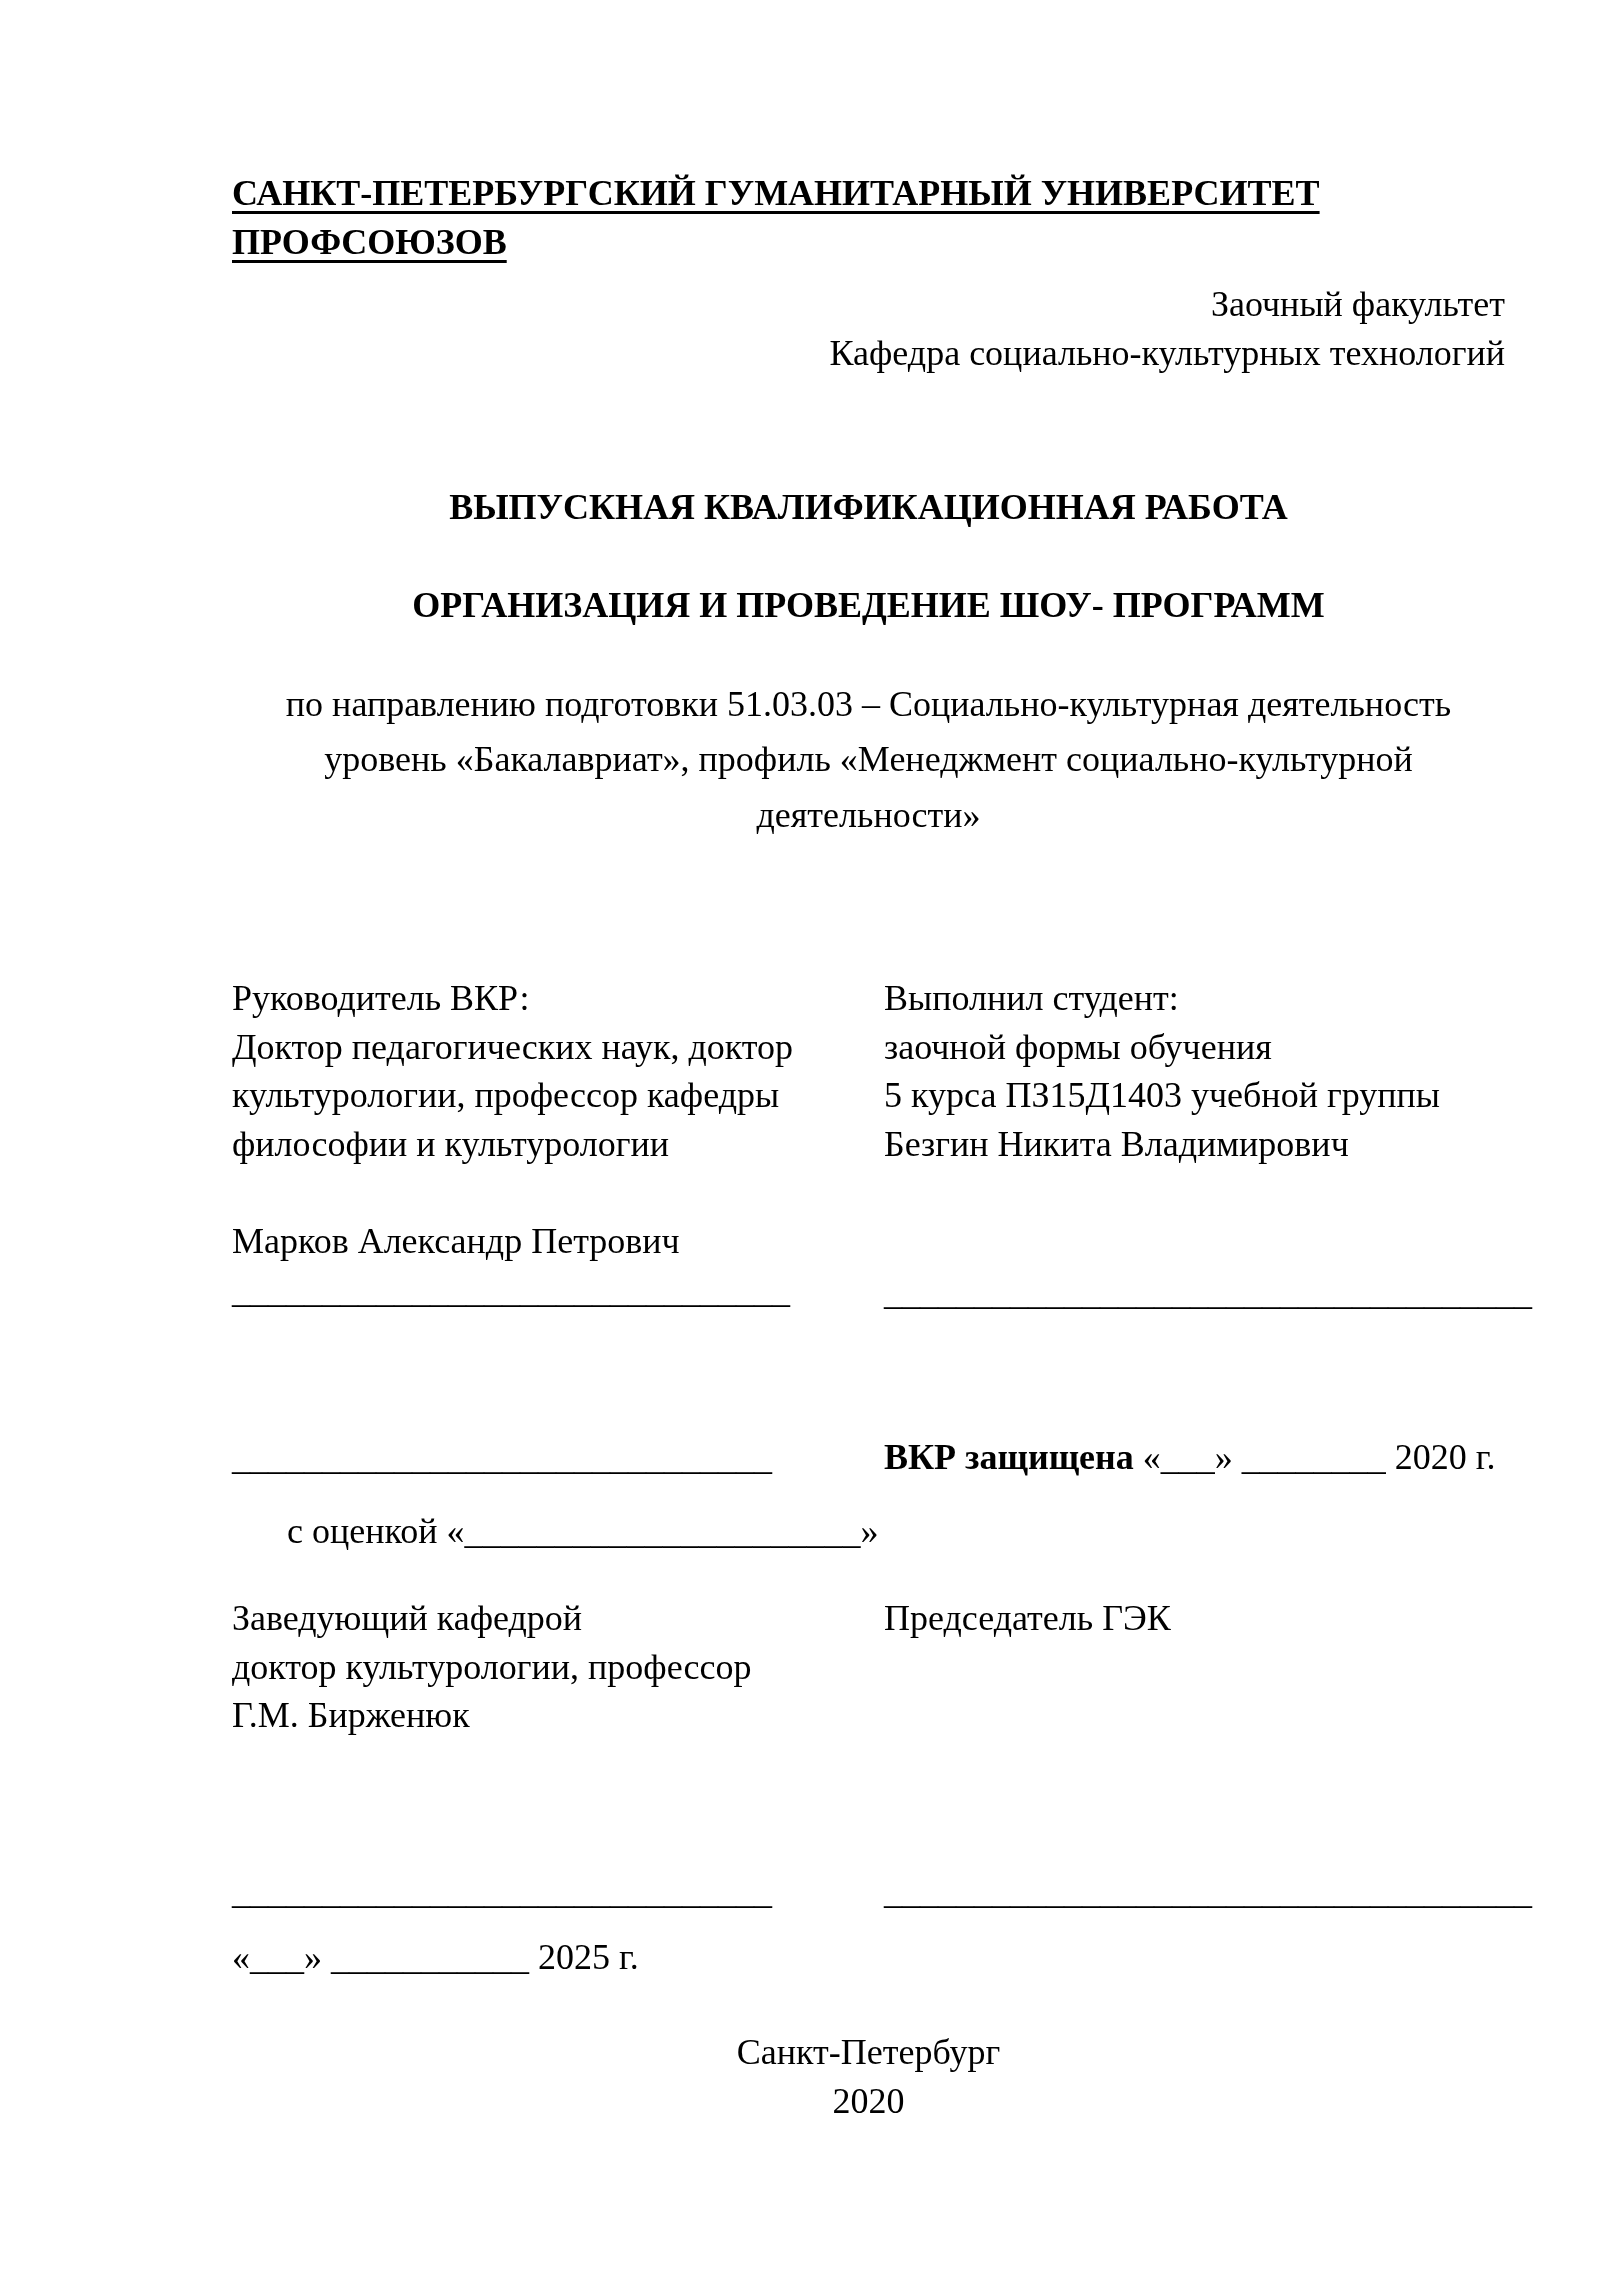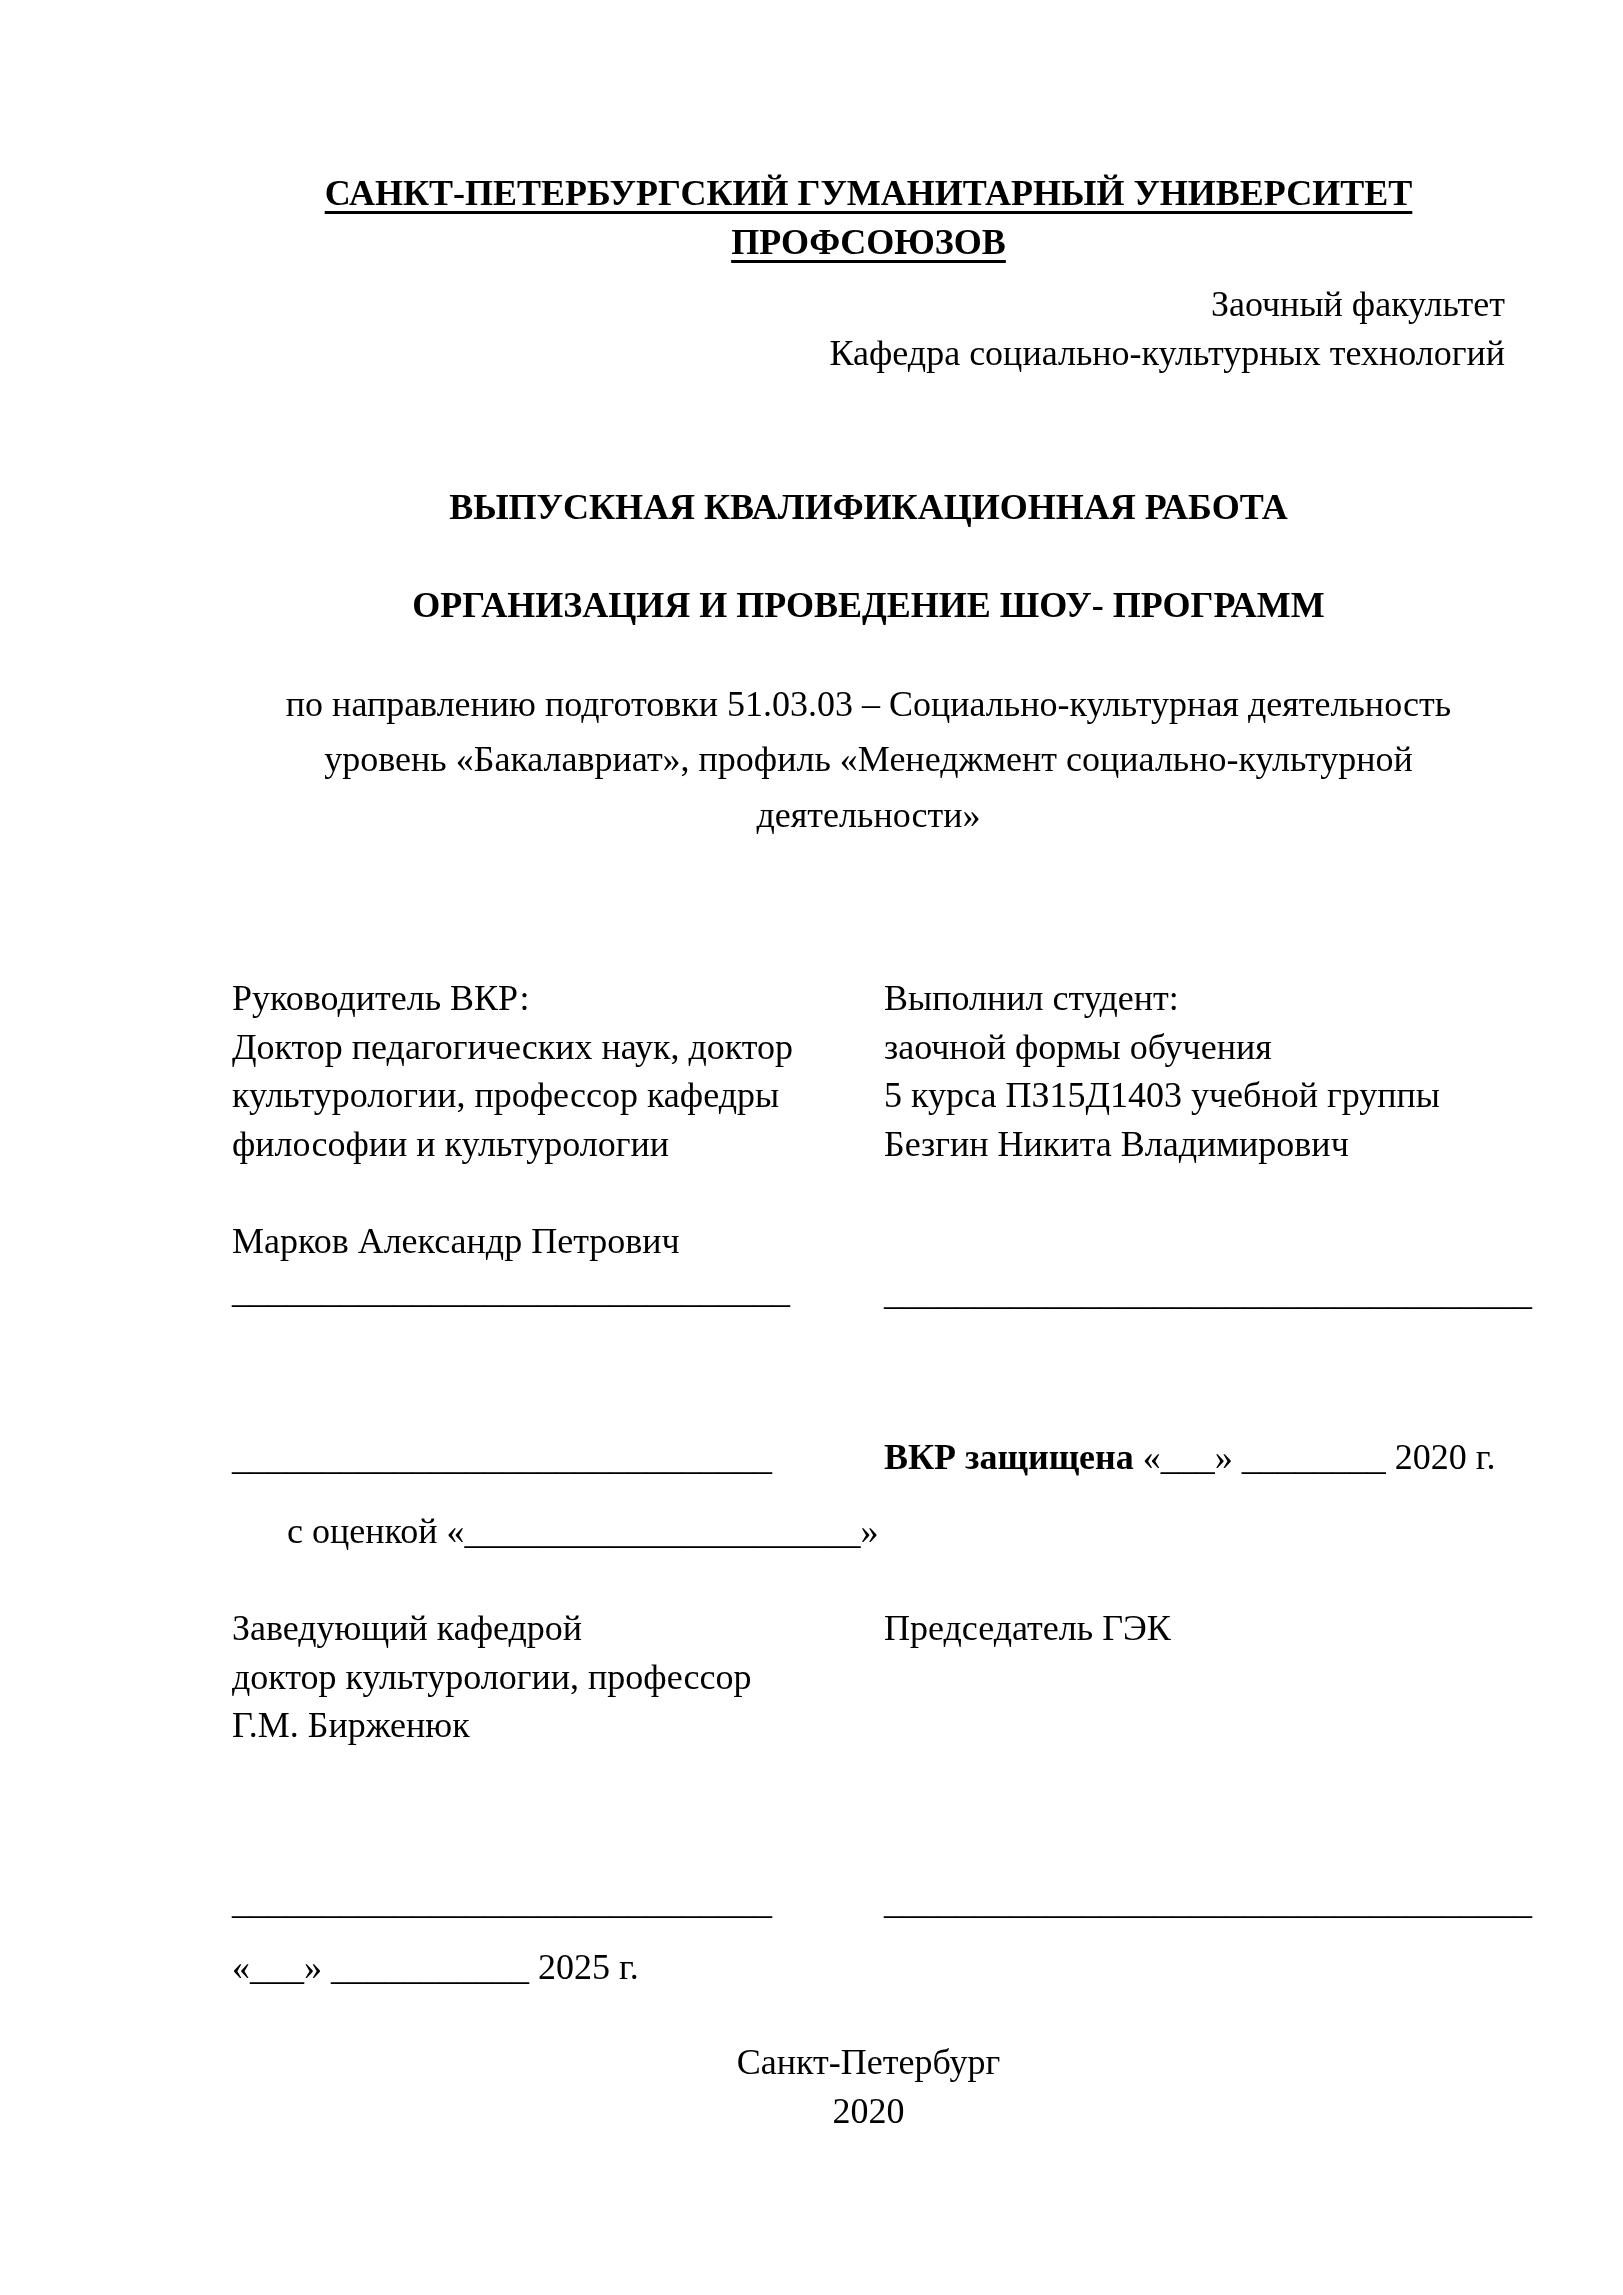--- a/index.html
+++ b/index.html
@@ -14,37 +14,36 @@
     font-family: "Liberation Serif", serif;
     font-size: 36px;
     line-height: 1.35;
     padding: 169px 118px 0 232px;
     overflow: hidden;
   }
   .pre { white-space: pre-line; }
   .b { font-weight: bold; }
   .univ-header {
     font-weight: bold;
-    text-align: center;
     text-decoration: underline;
     text-underline-offset: 6.3px;
   }
   .faculty-block { margin-top: 14px; text-align: right; }
   .work-type { margin-top: 106px; font-weight: bold; text-align: center; }
   .work-title { margin-top: 49px; font-weight: bold; text-align: center; }
   .program { margin-top: 47px; text-align: center; line-height: 1.55; }
   .row { display: flex; }
   .cl { width: 597px; flex-shrink: 0; }
   .cr { margin-left: 55px; flex: 1; }
   .row-top { margin-top: 130px; }
   .gap-1 { height: 49px; }
   .gap-2 { height: 100px; }
   .row-sign1 { margin-top: 116px; }
   .row-grade { margin-top: 25px; flex-direction: column; }
-  .row-heads { margin-top: 49px; }
+  .row-heads { margin-top: 39px; }
   .row-sign2 { margin-top: 127px; }
   .row-date { margin-top: 17.3px; }
   .city-block { margin-top: 47px; text-align: center; }
 </style>
 </head>
 <body>
 
 <div class="page">
 
   <div class="univ-header">САНКТ-ПЕТЕРБУРГСКИЙ ГУМАНИТАРНЫЙ УНИВЕРСИТЕТ ПРОФСОЮЗОВ</div>

